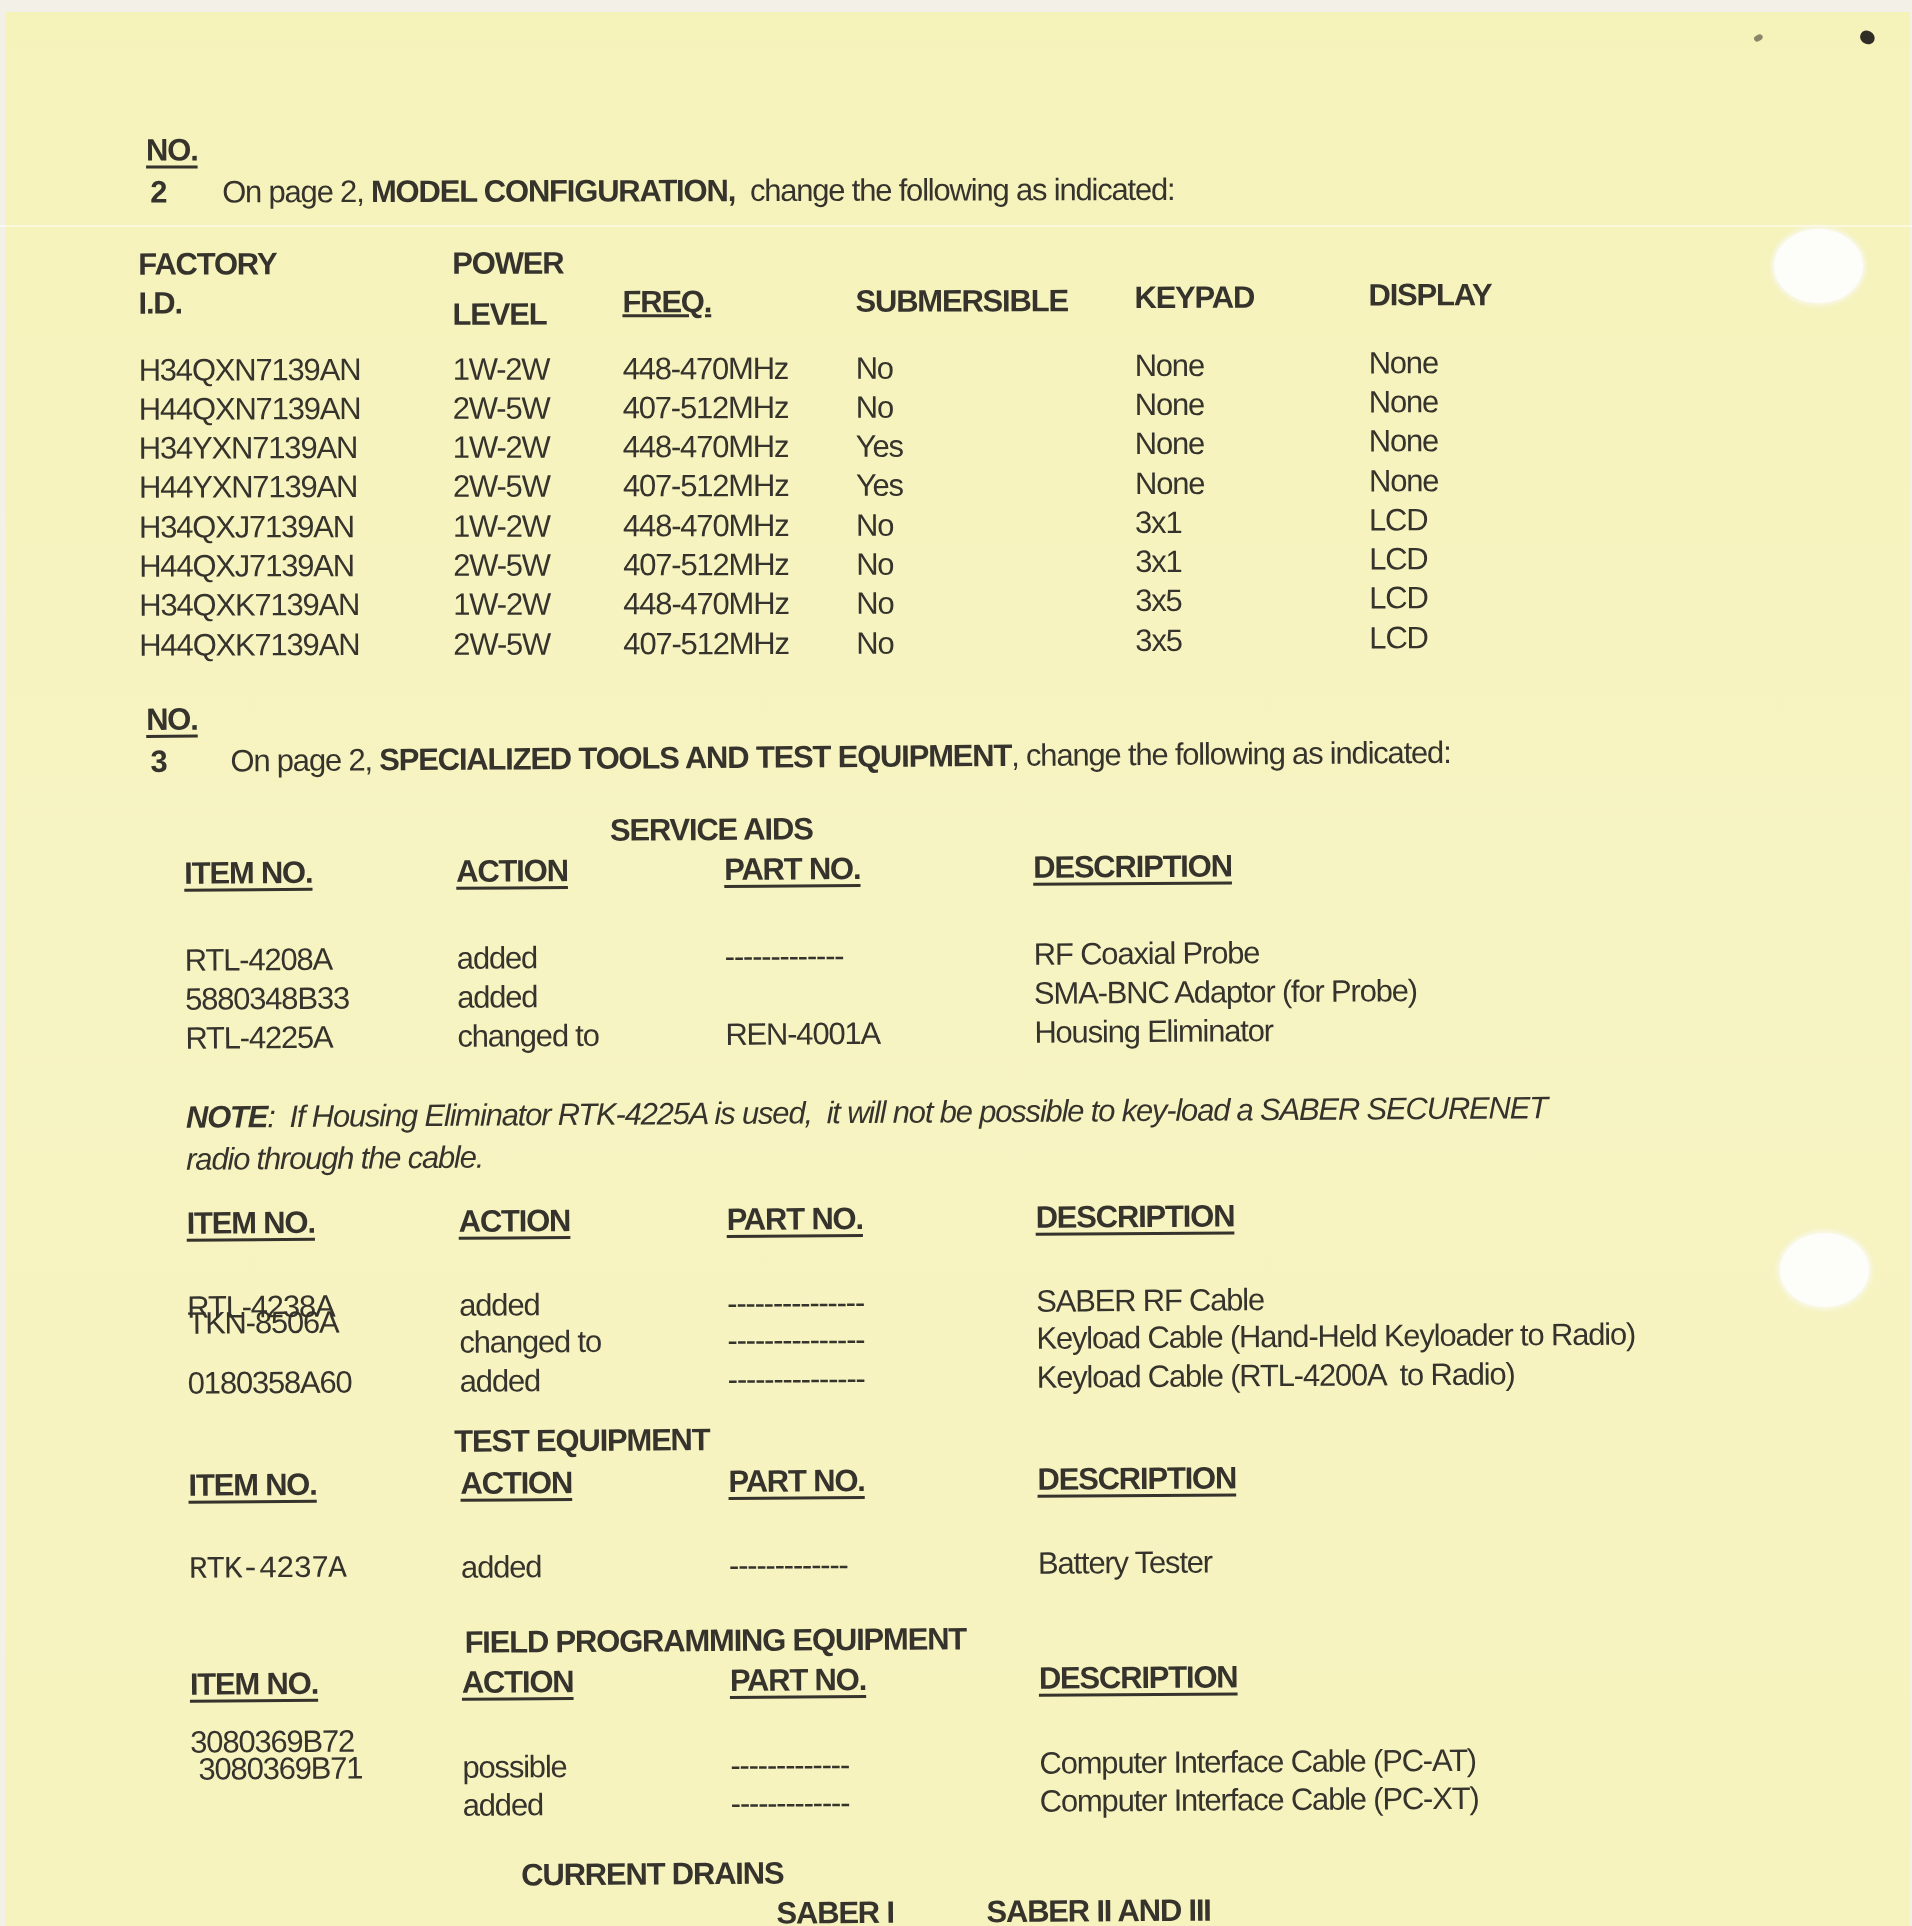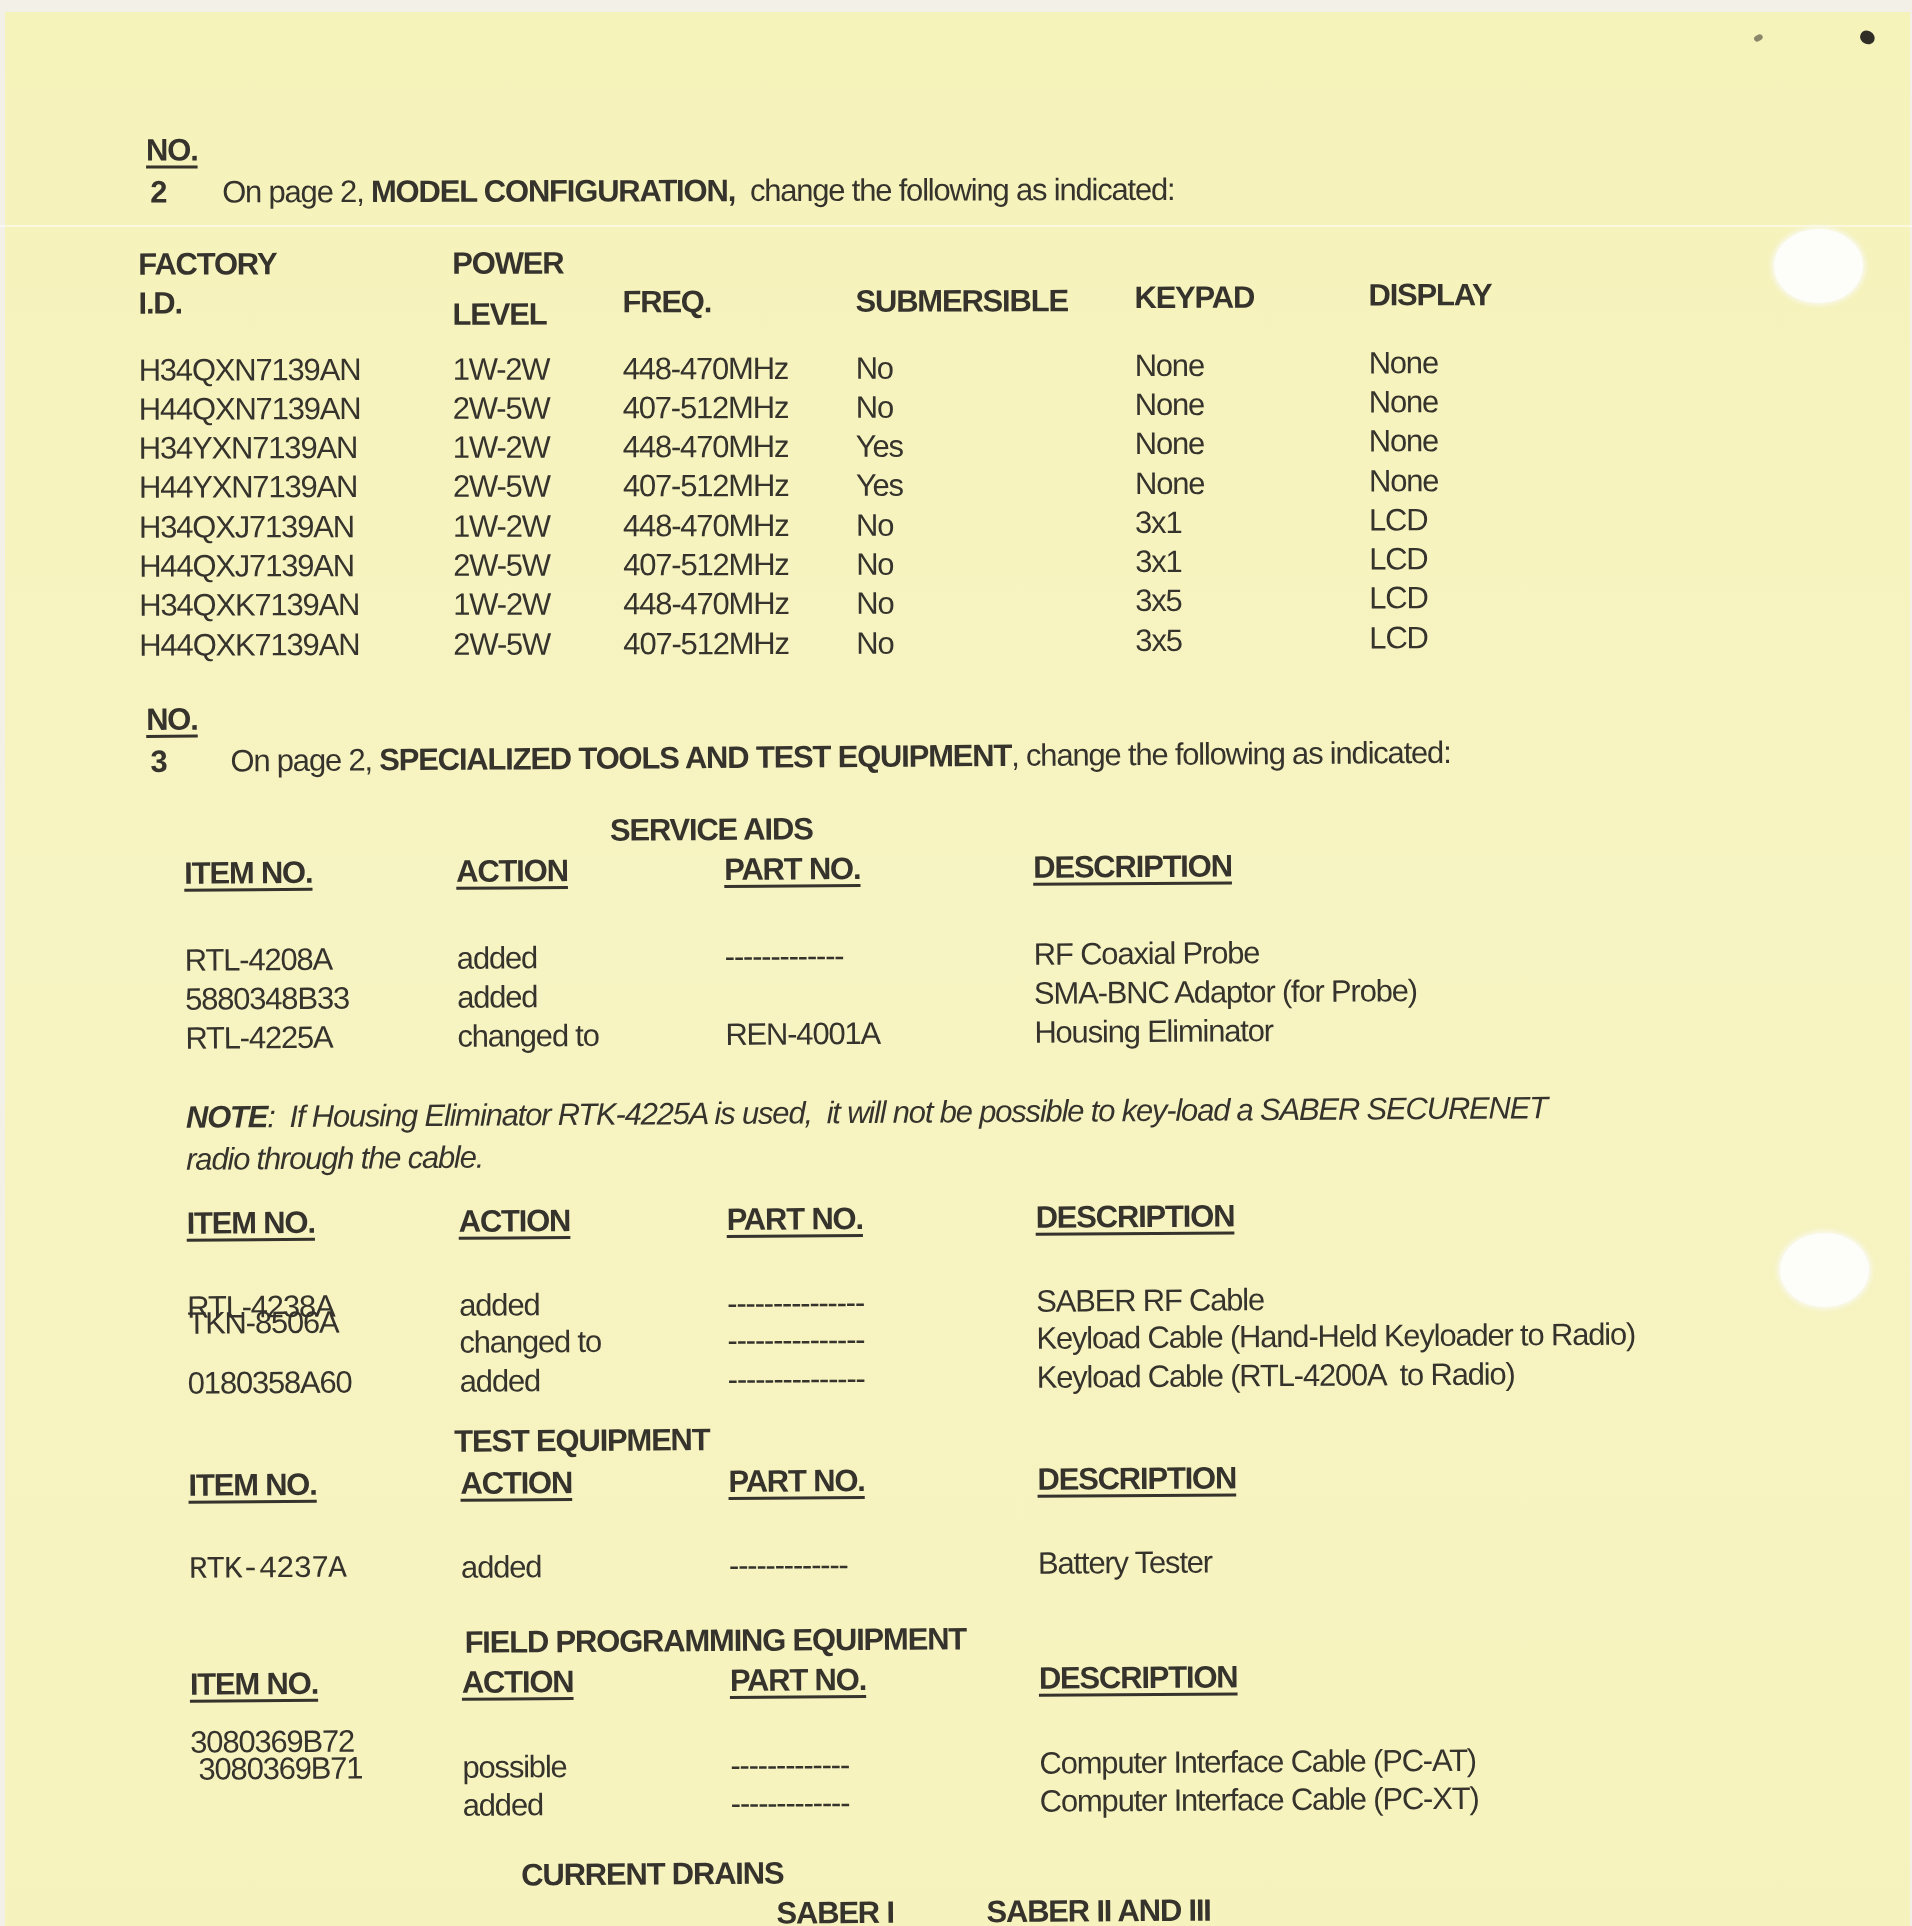--- a/index.html
+++ b/index.html
@@ -41,21 +41,21 @@
 
 <div class="sec" style="top:135px;transform:rotate(-0.15deg);">
   <span class="t b u" style="left:146px;top:0;">NO.</span>
   <span class="t b" style="left:150px;top:42px;">2</span>
   <span class="t" style="left:222px;top:42px;"><span>On page 2, </span><span class="b">MODEL CONFIGURATION,</span><span>  change the following as indicated:</span></span>
 
   <span class="t b m0" style="top:114px;">FACTORY</span>
   <span class="t b m1" style="top:114px;">POWER</span>
   <span class="t b m0" style="top:153px;">I.D.</span>
   <span class="t b m1" style="top:154px;margin-top:11px;">LEVEL</span>
-  <span class="t b m2" style="top:153px;">FREQ.</span>
+  <span class="t b m2" style="top:153px;text-decoration:underline;">FREQ.</span>
   <span class="t b m3" style="top:153px;">SUBMERSIBLE</span>
   <span class="t b m4" style="top:150px;">KEYPAD</span>
   <span class="t b m5" style="top:148px;">DISPLAY</span>
 
   <div>
     <span class="t m0" style="top:220px;">H34QXN7139AN</span>
     <span class="t m1" style="top:220px;">1W-2W</span>
     <span class="t m2" style="top:220px;">448-470MHz</span>
     <span class="t m3" style="top:220px;">No</span>
     <span class="t m4" style="top:218px;">None</span>

